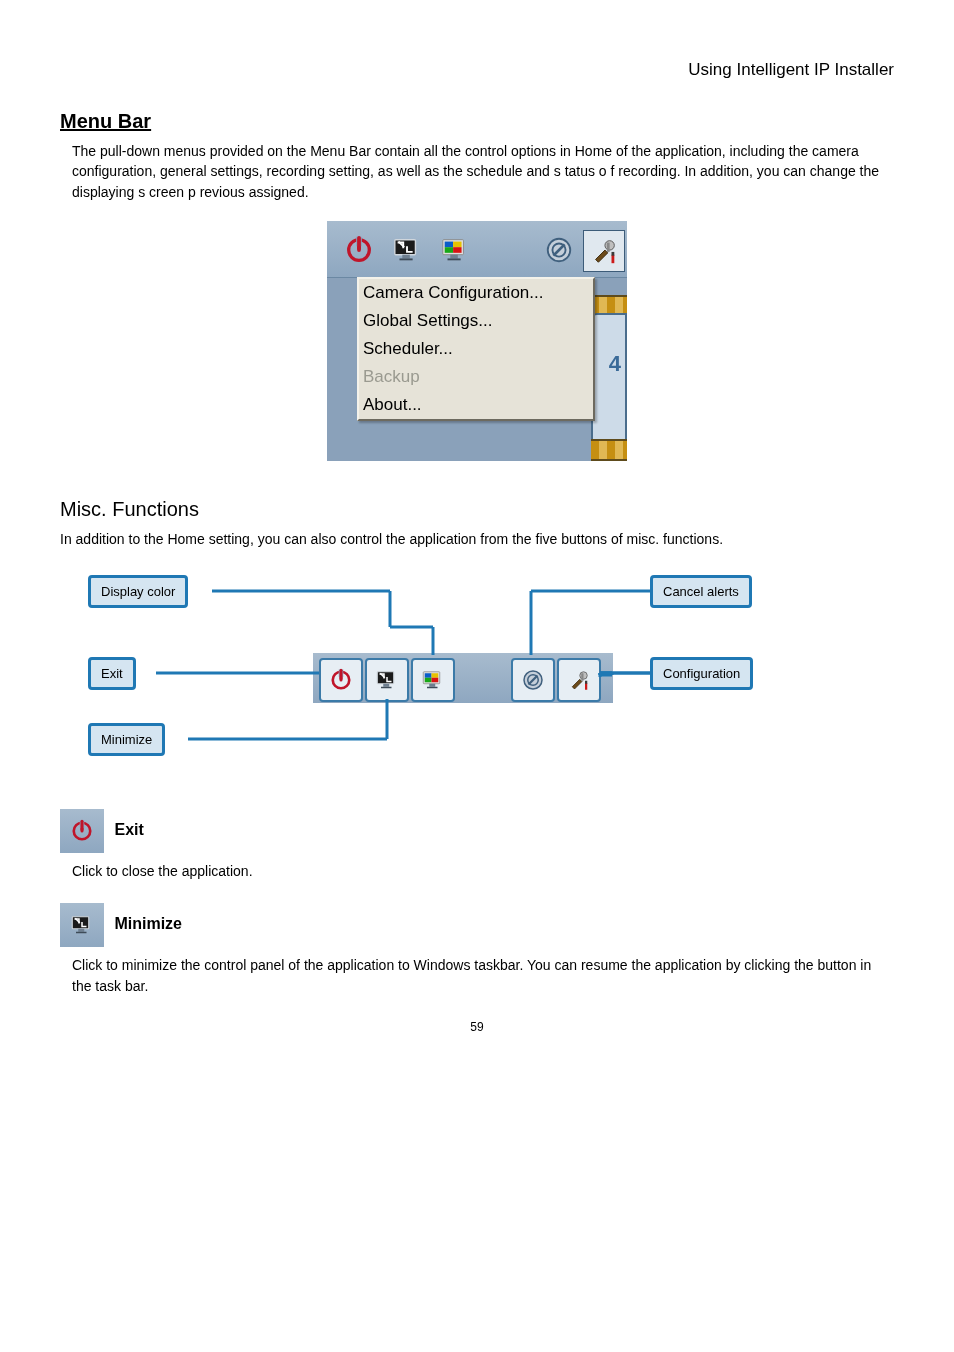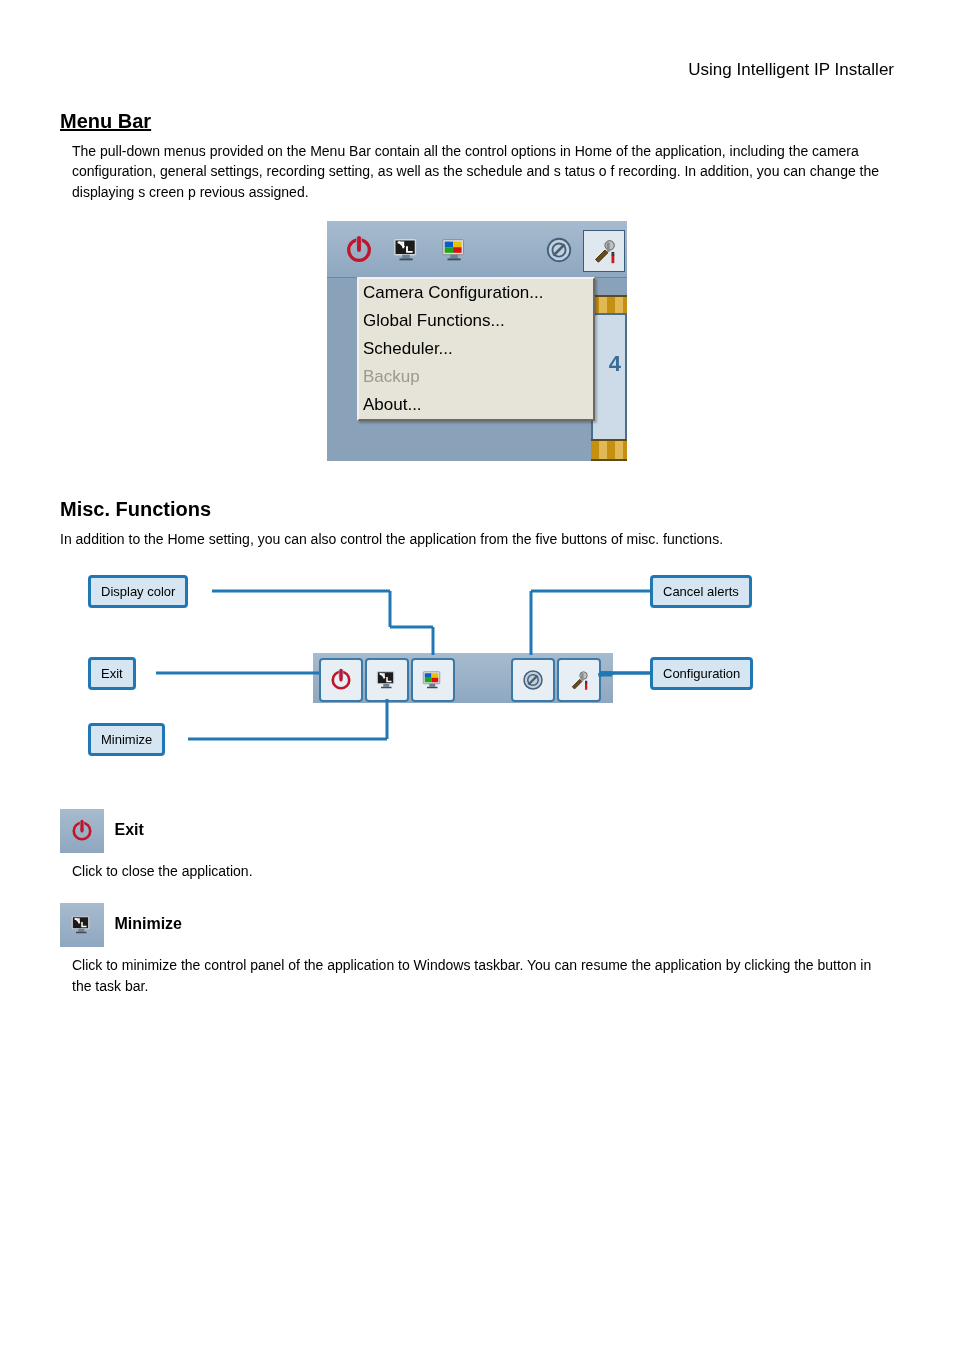--- a/index.html
+++ b/index.html
@@ -27,21 +27,21 @@
     margin: 30px 0 8px 0;
     text-decoration: underline;
   }
   p.body {
     font-size: 14px;
     line-height: 1.45;
     margin: 8px 0 18px 12px;
   }
   h2.subhead {
     font-size: 20px;
-    font-weight: bold;
+    font-weight: normal;
     margin: 36px 0 8px 0;
     color: #000;
   }
   p.lead {
     font-size: 14px;
     line-height: 1.45;
     margin: 8px 0 18px 0;
   }
 
   
@@ -268,21 +268,21 @@
         </div>
         <div class="tb-btn pressed" style="left:256px;">
           <svg class="ico32">
               <use href="#tools-icon"></use>
             </svg>
         </div>
       </div>
 
       <div class="menu">
         <div class="menu-item">Camera Configuration...</div>
-        <div class="menu-item">Global Functions...</div>
+        <div class="menu-item">Global Settings...</div>
         <div class="menu-item">Scheduler...</div>
         <div class="menu-item disabled">Backup</div>
         <div class="menu-item">About...</div>
       </div>
     </div>
   </div>
 
   <h2 class="subhead">Misc. Functions</h2>
   <p class="lead">In addition to the Home setting, you can also control the application from the five buttons of misc. functions.</p>
 
@@ -369,13 +369,14 @@
   <h3 class="item-head">
     <span class="inline-icon">
         <svg class="ico24">
           <use href="#monitor-minimize-icon"></use>
         </svg>
       </span>
     <span>Minimize</span>
   </h3>
   <p class="body">Click to minimize the control panel of the application to Windows taskbar. You can resume the application by clicking the button in the task bar.</p>
 
+  <div class="page-num">59</div>
 </div>
 
 </body></html>

